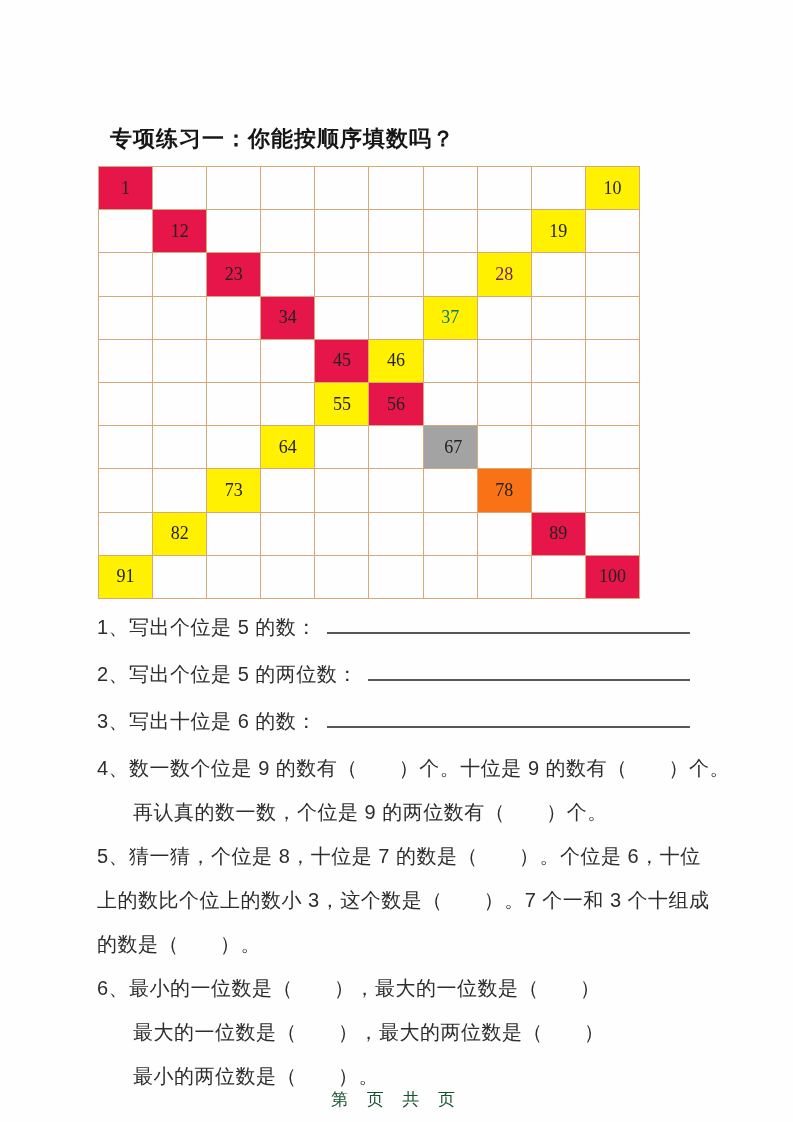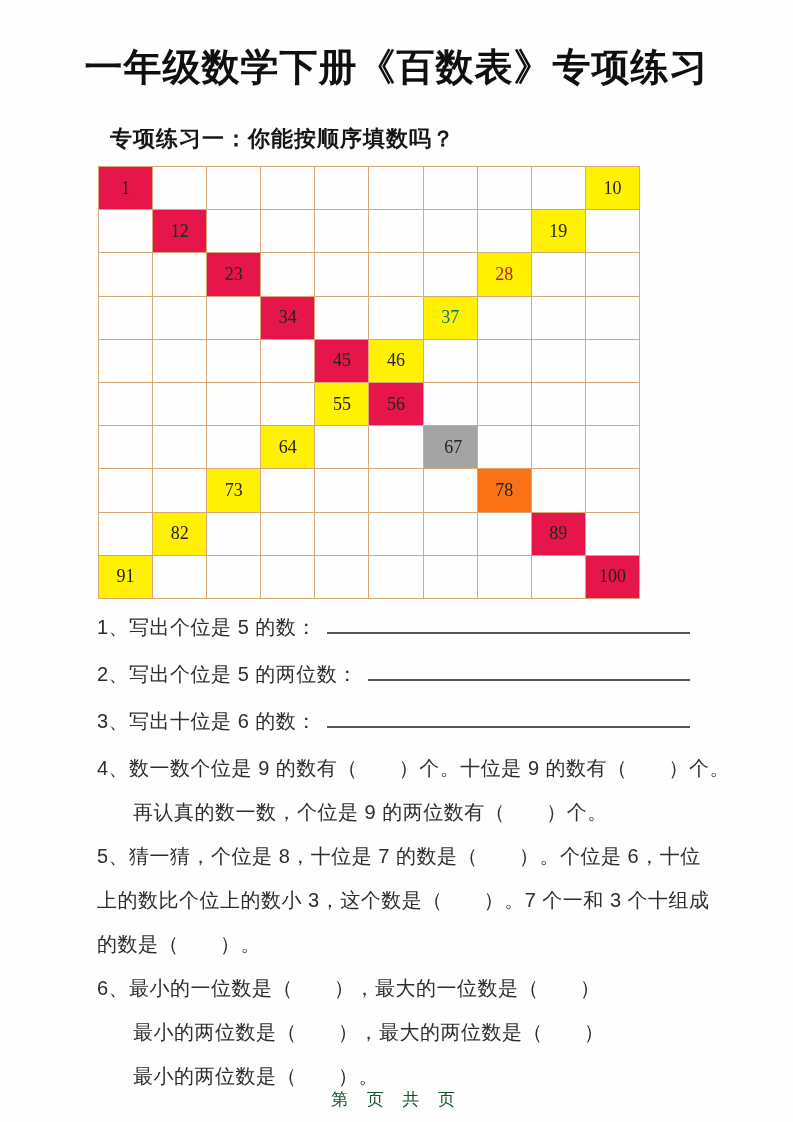--- a/index.html
+++ b/index.html
@@ -86,21 +86,20 @@
     font-size: 17px;
     letter-spacing: 7px;
     color: #14532d;
     white-space: nowrap;
   }
 </style>
 </head>
 <body>
 
 <div class="page">
-  <div class="title">一年级数学下册《百数表》专项练习</div>
   <div class="subtitle">专项练习一：你能按顺序填数吗？</div>
   <div class="grid" style="background: rgb(217, 168, 120); border-color: rgb(217, 168, 120);">
       <div class="cell" style="background: rgb(230, 22, 74);">
         <span class="cell-num" style="color: rgb(34, 34, 34);">1</span>
       </div>
       <div class="cell"></div>
       <div class="cell"></div>
       <div class="cell"></div>
       <div class="cell"></div>
       <div class="cell"></div>
@@ -127,21 +126,21 @@
       <div class="cell"></div>
       <div class="cell"></div>
       <div class="cell" style="background: rgb(230, 22, 74);">
         <span class="cell-num" style="color: rgb(34, 34, 34);">23</span>
       </div>
       <div class="cell"></div>
       <div class="cell"></div>
       <div class="cell"></div>
       <div class="cell"></div>
       <div class="cell" style="background: rgb(255, 241, 0);">
-        <span class="cell-num" style="color: #b91c1c;">28</span>
+        <span class="cell-num" style="color: #701a75;">28</span>
       </div>
       <div class="cell"></div>
       <div class="cell"></div>
       <div class="cell"></div>
       <div class="cell"></div>
       <div class="cell"></div>
       <div class="cell" style="background: rgb(230, 22, 74);">
         <span class="cell-num" style="color: rgb(34, 34, 34);">34</span>
       </div>
       <div class="cell"></div>
@@ -273,21 +272,21 @@
         </div>
         <div class="q-line">
           <span class="q-text">的数是（　　）。</span>
         </div>
       </div>
       <div class="question">
         <div class="q-line">
           <span class="q-text">6、最小的一位数是（　　），最大的一位数是（　　）</span>
         </div>
         <div class="q-line indent">
-          <span class="q-text">最小的两位数是（　　），最大的两位数是（　　）</span>
+          <span class="q-text">最大的一位数是（　　），最大的两位数是（　　）</span>
         </div>
         <div class="q-line indent">
           <span class="q-text">最小的两位数是（　　）。</span>
         </div>
       </div>
     </div>
   <div class="footer">第 页 共 页</div>
 </div>
 
 </body></html>

